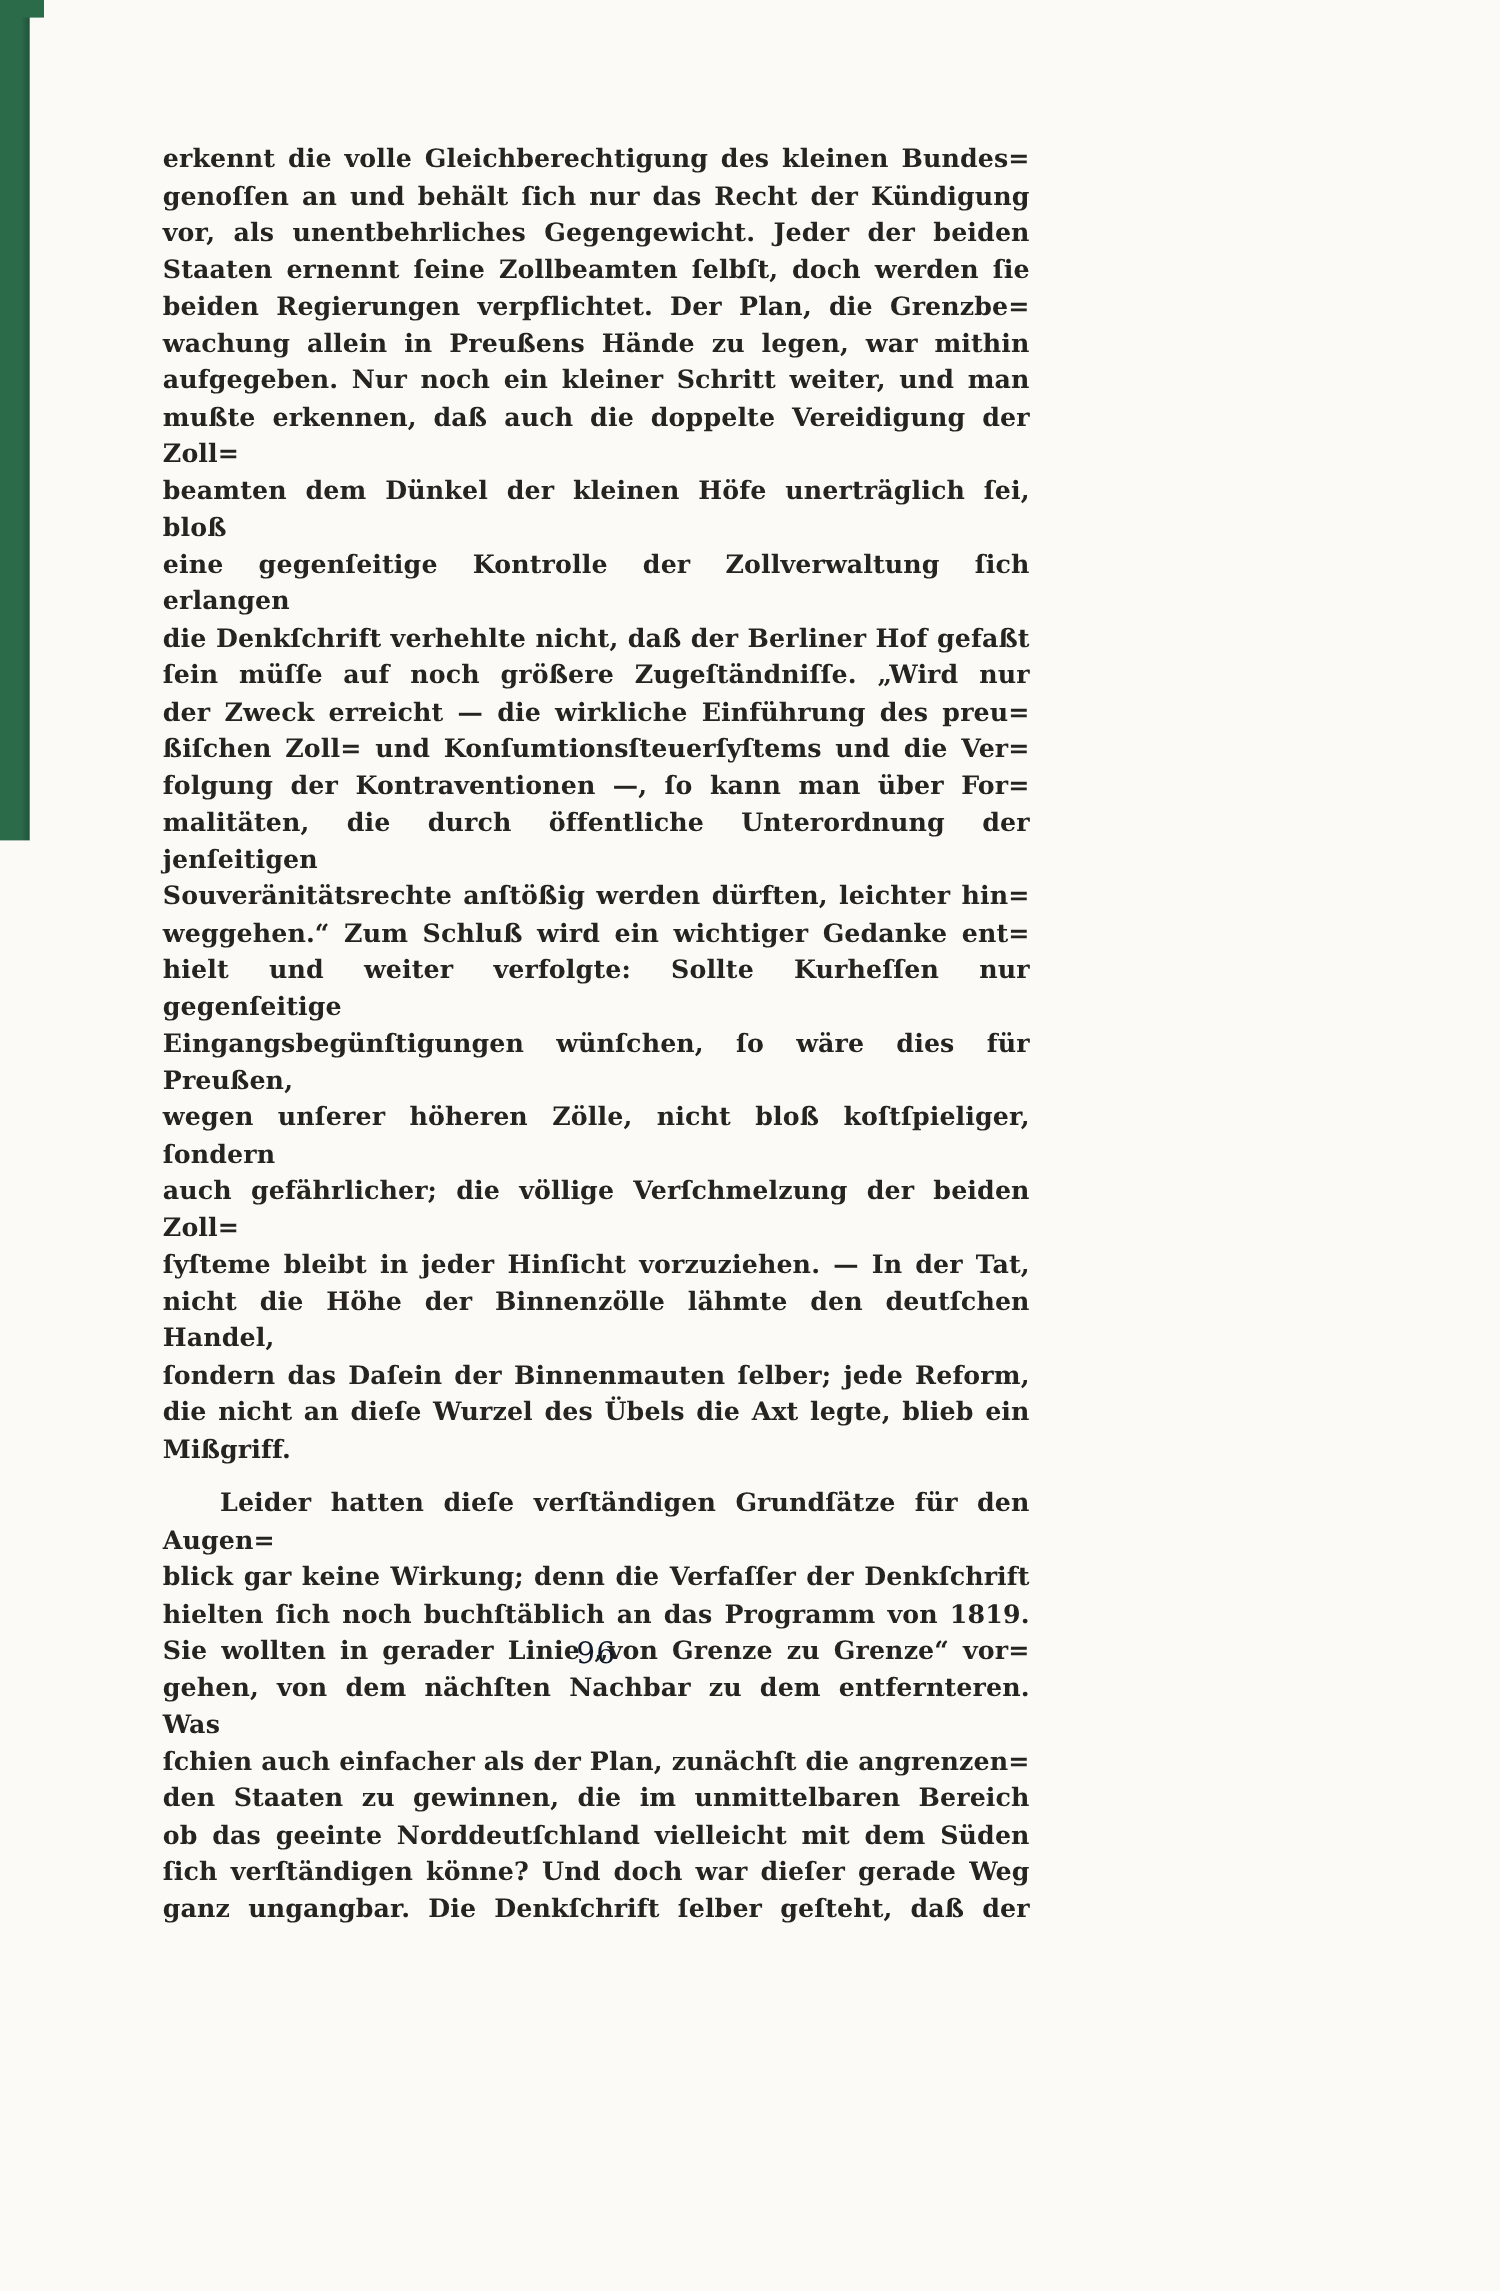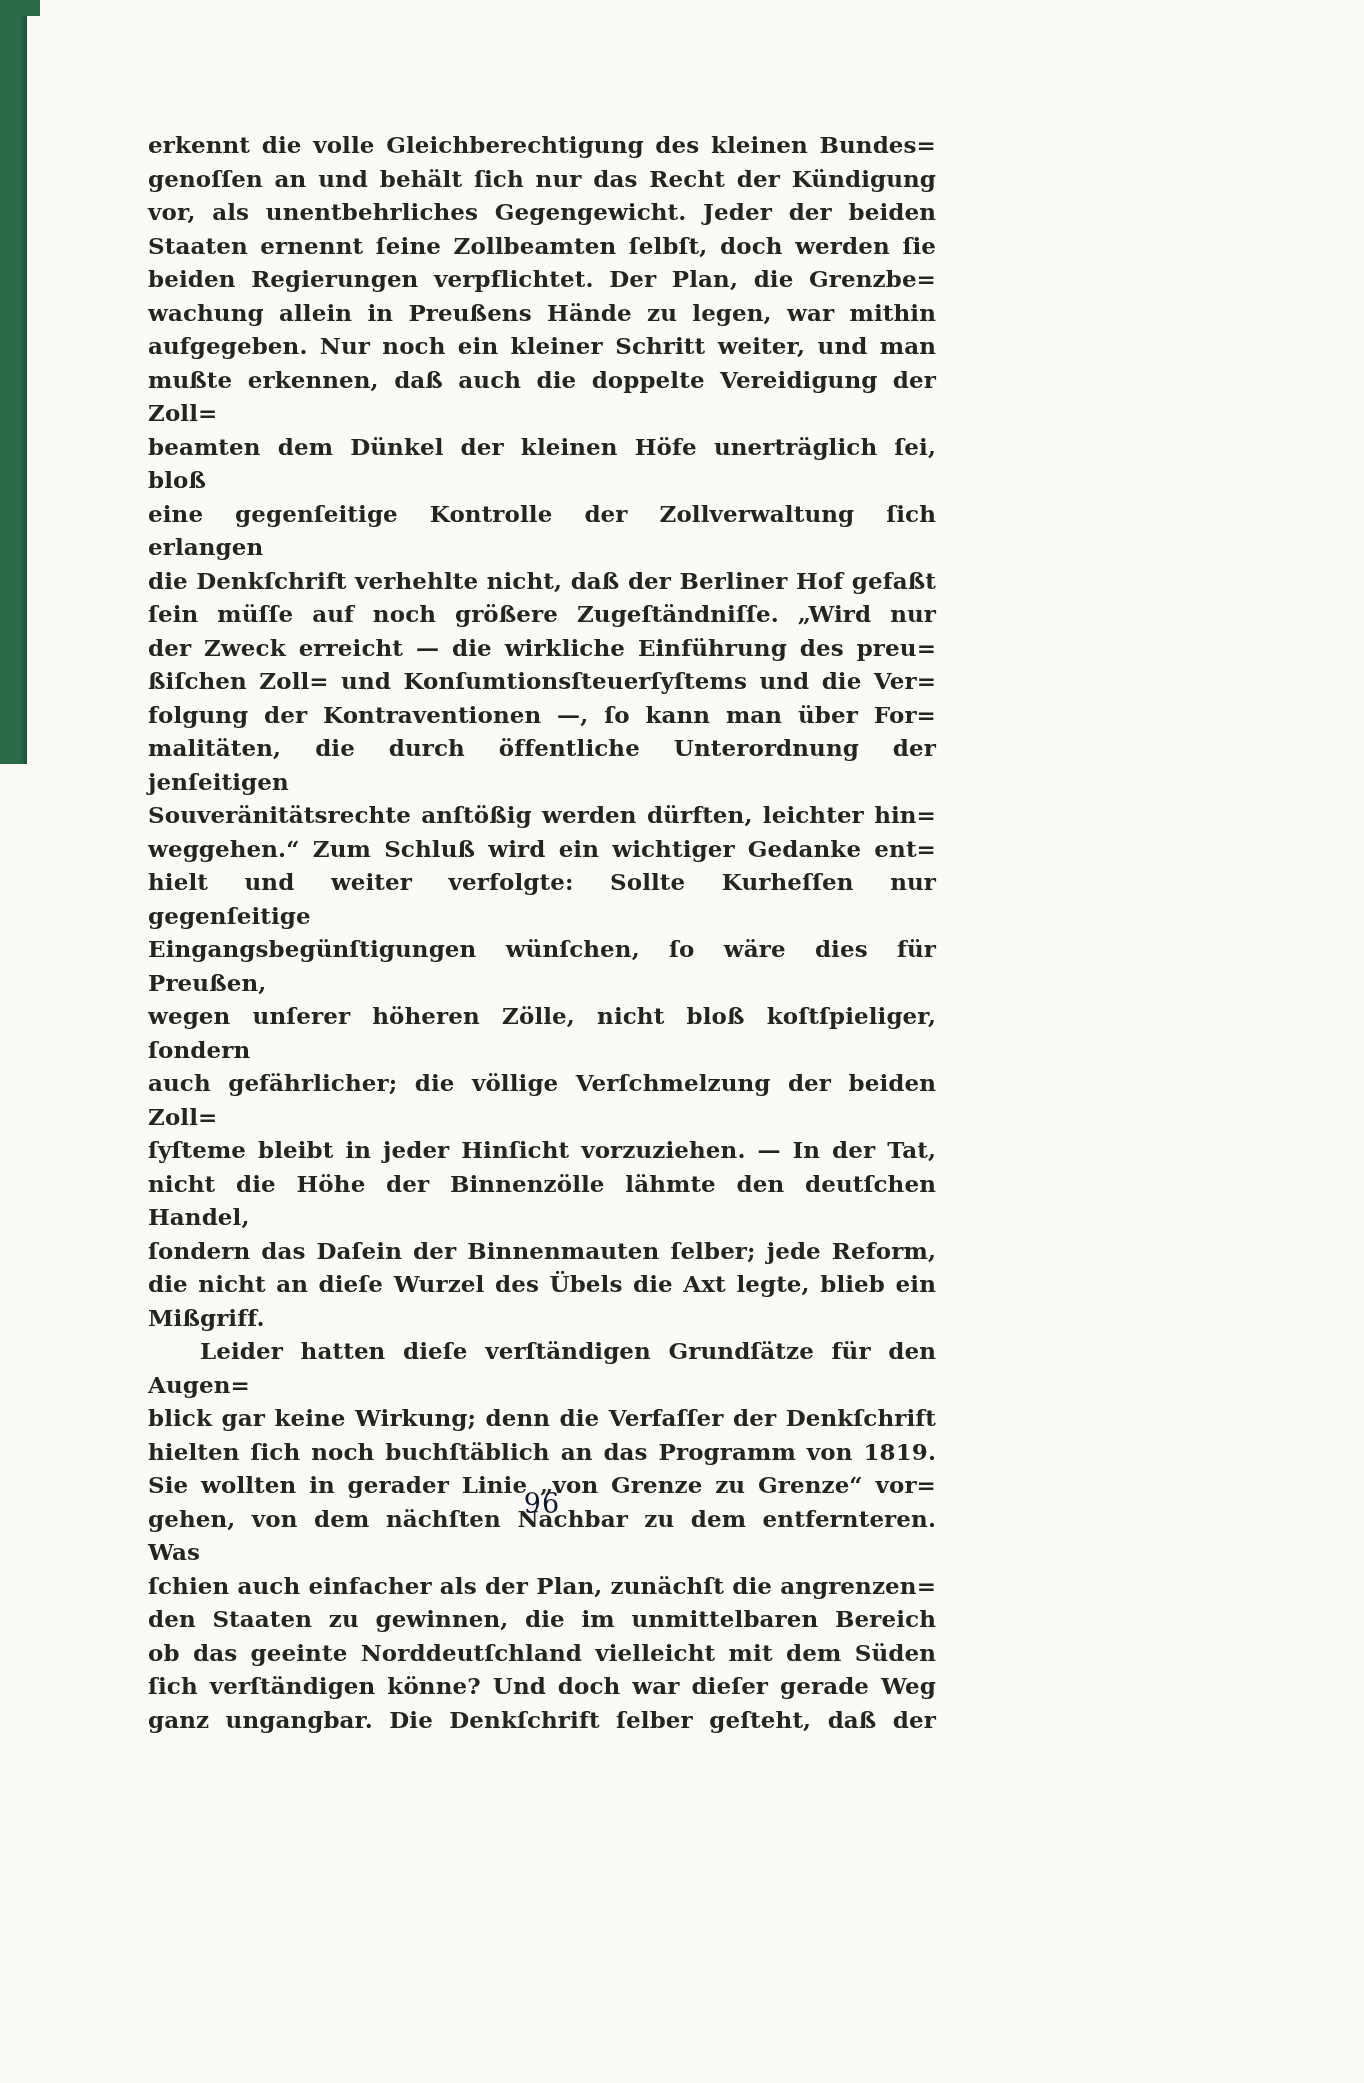--- a/index.html
+++ b/index.html
@@ -30,21 +30,21 @@
     font-size:23px;line-height:33.5px;font-weight:700;
     letter-spacing:0.1px;
   }
   .paragraph{margin:0;}
   .line{
     text-align:justify;
     text-align-last:justify;
     min-height:33.5px;
   }
   .line.unjustified{text-align-last:left;}
-  .line.indent{text-indent:52px;}
+  .line.indent{text-indent:52px;margin-top:16px;}
   .page-number{
     position:absolute;left:148px;top:1488px;width:788px;
     text-align:center;color:#0f172a;
     font-size:27px;font-weight:400;letter-spacing:1px;
   }
 </style>
 </head>
 <body>
 
 <div class="page">

